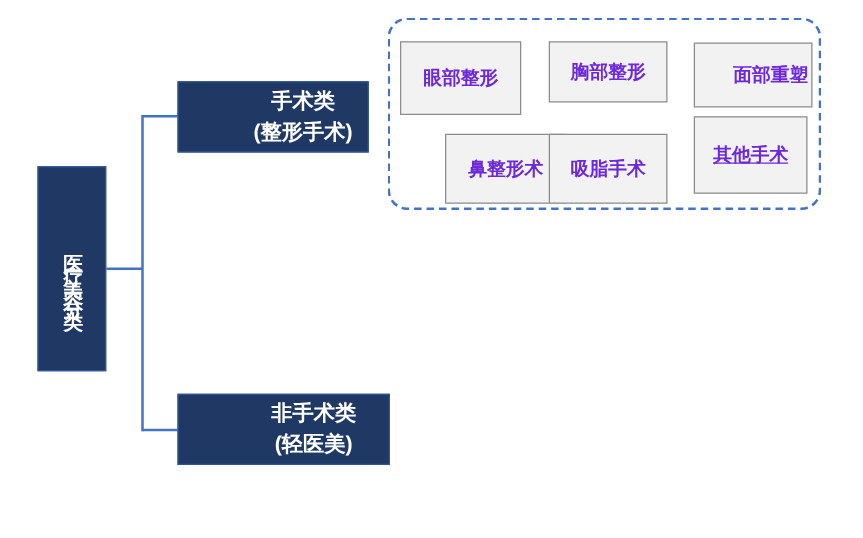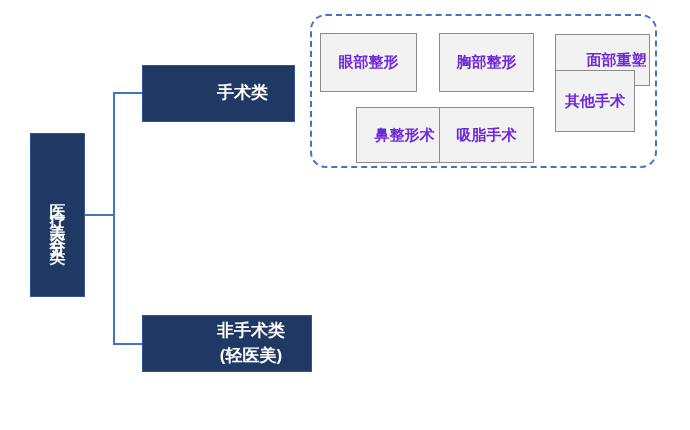--- a/index.html
+++ b/index.html
@@ -72,25 +72,25 @@
     color: #6d28d9;
     font-weight: bold;
     font-size: 15px;
     display: flex;
     align-items: center;
     justify-content: center;
     text-align: center;
   }
   
   .t0 { left: 8px;   top: 17px; width: 97px; height: 59px; }
-  .t1 { left: 127px; top: 17px; width: 95px; height: 59px; }
+  .t1 { left: 127px; top: 17px; width: 95px; height: 49px; }
   .t2 { left: 243px; top: 18px; width: 95px; height: 52px; padding-left: 28px; }
   .t3 { left: 8px;   top: 91px; width: 97px; height: 56px; margin-left: 36px; }
   .t4 { left: 127px; top: 91px; width: 95px; height: 56px; text-align: center; }
-  .t5 { left: 243px; top: 54px; width: 80px; height: 62px; }
+  .t5 { left: 243px; top: 77px; width: 91px; height: 62px; text-decoration: underline; }
   
   .b0 { left: 12px;  top: 14px; width: 95px; height: 55px; }
   .b1 { left: 130px; top: 14px; width: 95px; height: 55px; }
   .b2 { left: 12px;  top: 81px; width: 95px; height: 56px; }
   .b3 { left: 130px; top: 81px; width: 95px; height: 56px; }
 </style>
 </head>
 <body>
 
 <div class="stage">
@@ -99,20 +99,21 @@
     <div class="vtext">医疗美容分类</div>
   </div>
 
   <div class="conn conn-root-h"></div>
   <div class="conn conn-trunk-v"></div>
   <div class="conn conn-top-h"></div>
   <div class="conn conn-bottom-h"></div>
 
   <div class="node branch-node branch-surgical">
     <span>手术类</span>
+    <span>(整形手术)</span>
   </div>
 
   <div class="node branch-node branch-nonsurgical">
     <span>非手术类</span>
     <span>(轻医美)</span>
   </div>
 
   <div class="group group-surgical">
     <div class="item t0">眼部整形</div>
     <div class="item t1">胸部整形</div>

